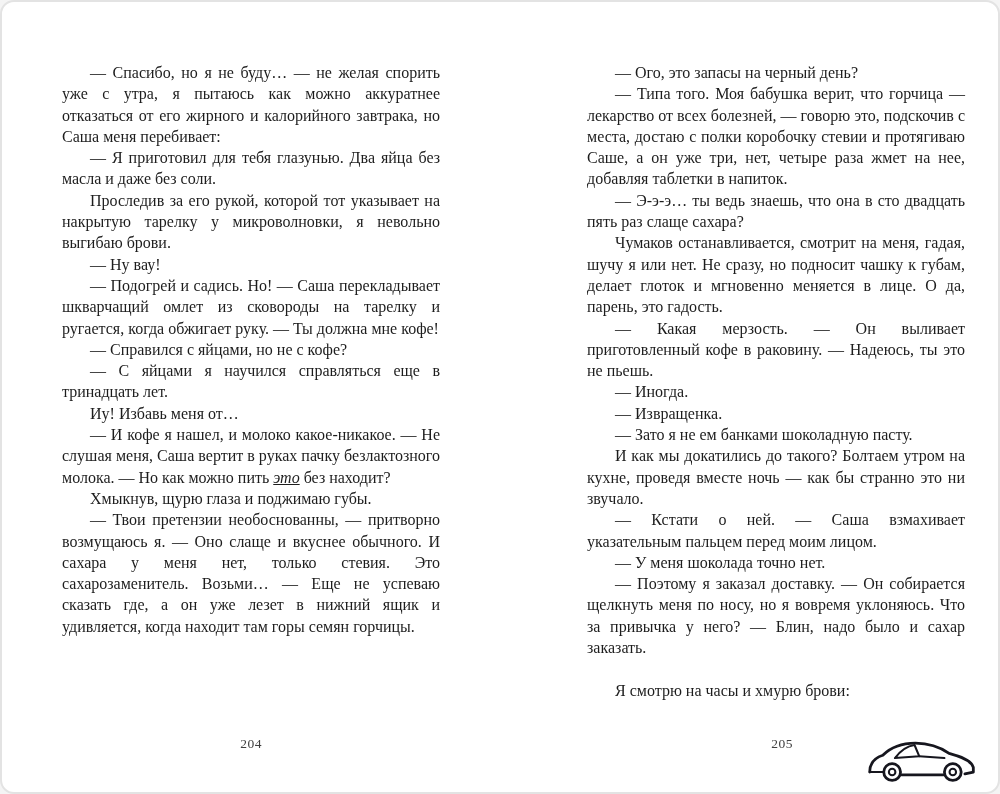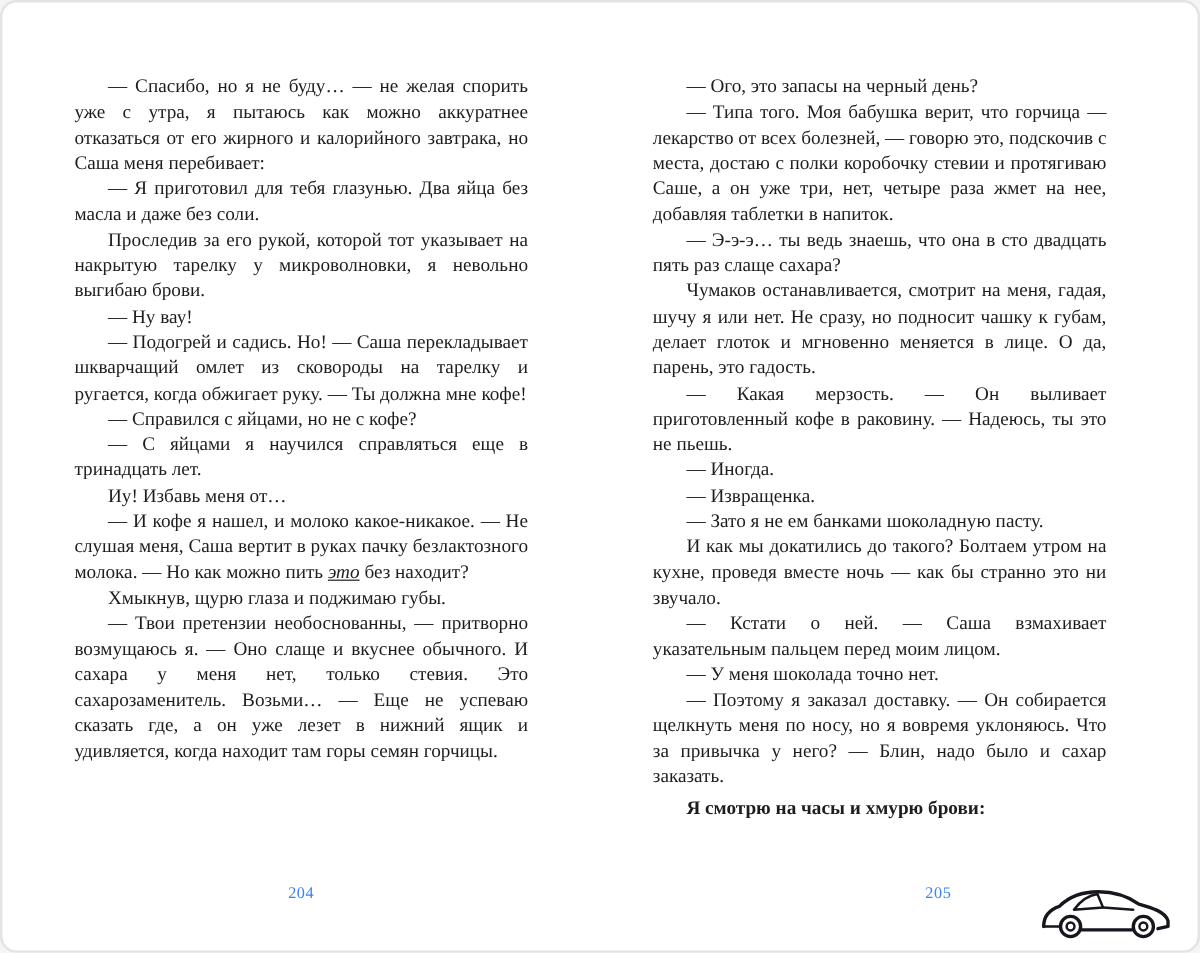--- a/index.html
+++ b/index.html
@@ -22,40 +22,40 @@
     border-radius: 14px;
     box-sizing: border-box;
     overflow: hidden;
   }
   .page-col {
     position: absolute;
     top: 60px;
     width: 378px;
   }
   .page-col.left  { left: 60px; }
-  .page-col.right { left: 542px; }
+  .page-col.right { left: 585px; }
   .page-text p {
     margin: 0;
     text-indent: 28px;
     text-align: justify;
     font-size: 16px;
     line-height: 21.3px;
     hyphens: auto;
     -webkit-hyphens: auto;
   }
-  .page-text p.space-before { margin-top: 5px; font-weight: bold; }
+  .page-text p.space-before { margin-top: 22px; }
   .page-text .italic { font-style: italic; text-decoration: underline; }
   .pagenum {
     position: absolute;
     top: 734px;
     width: 378px;
     text-align: center;
     font-size: 13.5px;
     letter-spacing: 0.5px;
-    color: #3b82f6;
+    color: #404040;
   }
   .pagenum.left-num  { left: 60px; }
   .pagenum.right-num { left: 591px; }
   .car-logo {
     position: absolute;
     right: 20px;
     bottom: 5px;
     width: 112px;
     height: 56px;
   }

